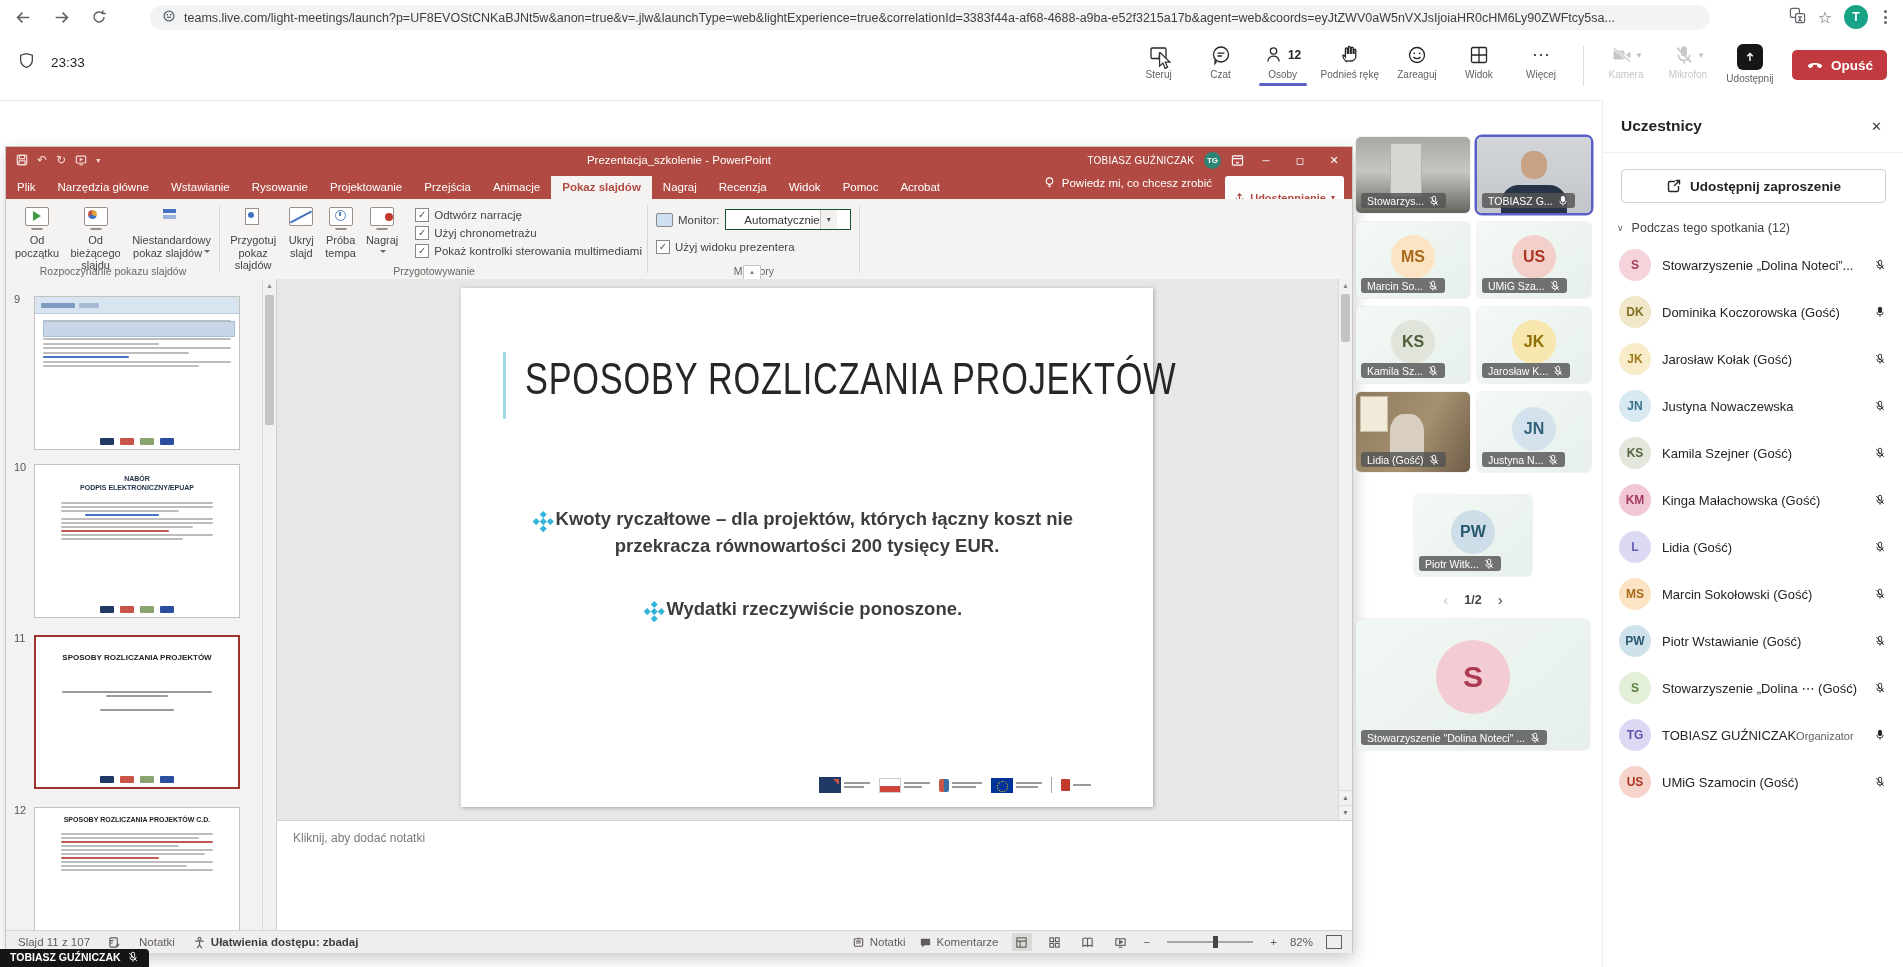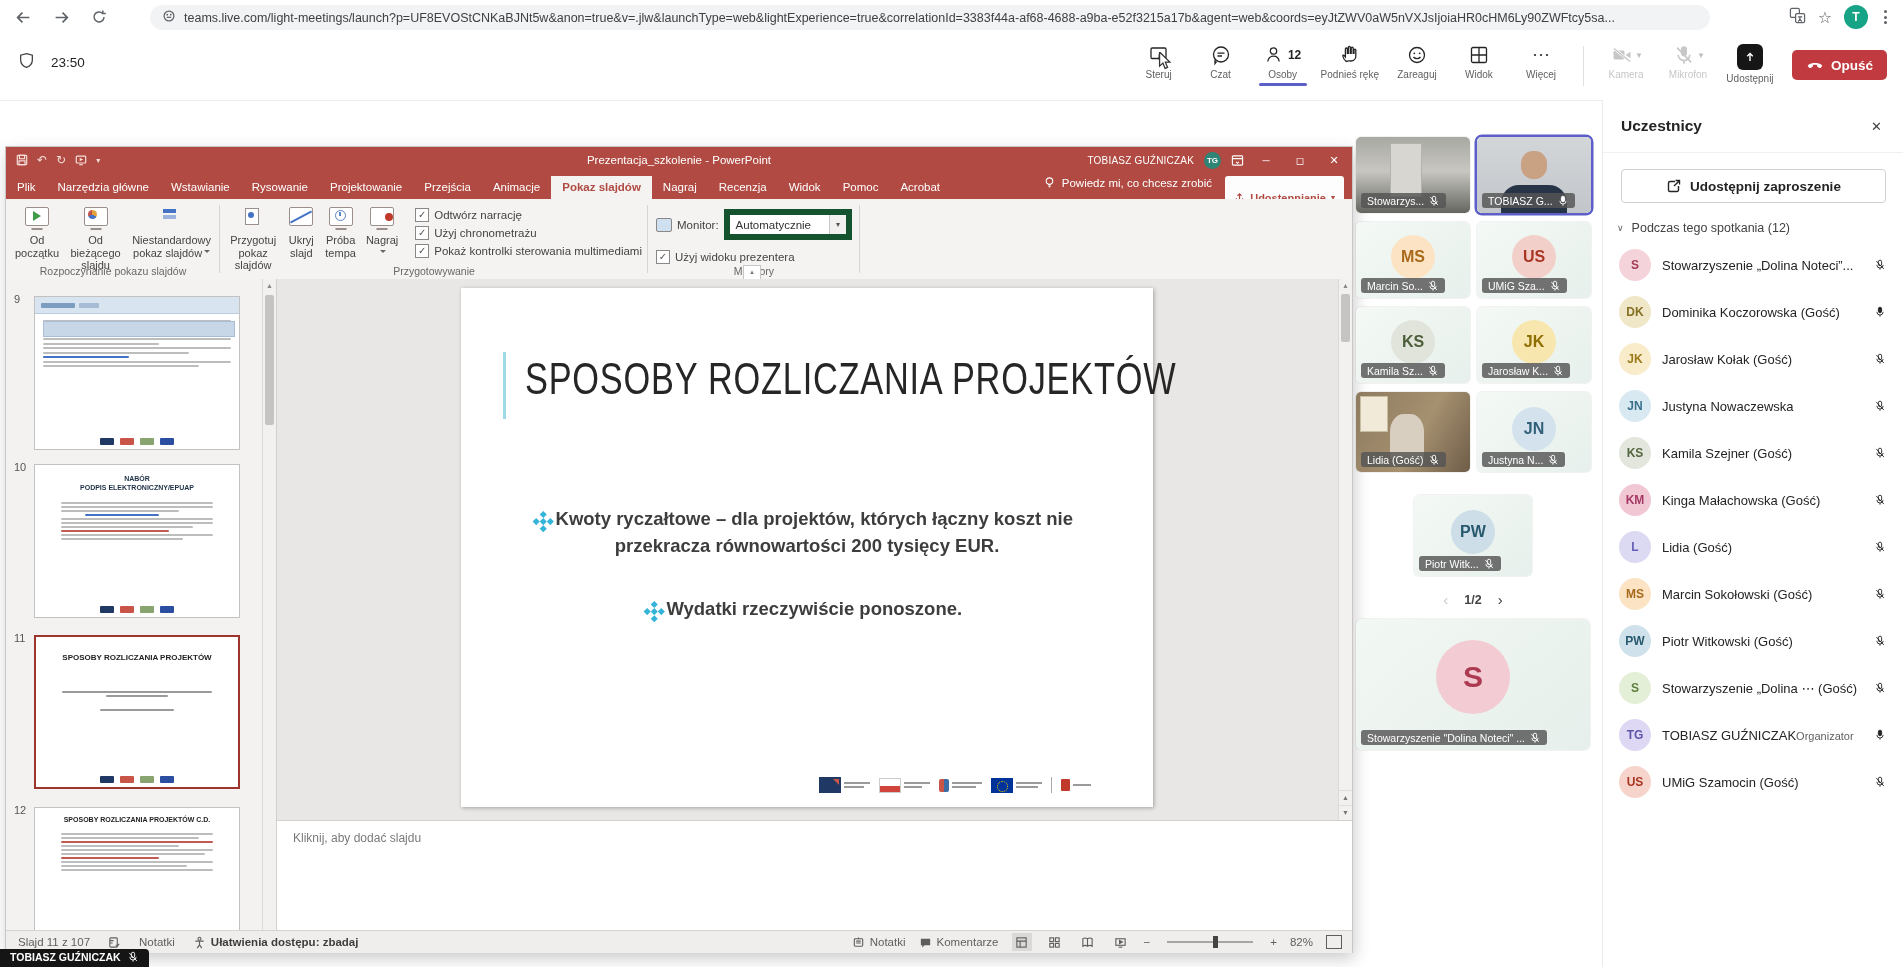--- a/index.html
+++ b/index.html
@@ -78,21 +78,21 @@
   .ric .clock{position:absolute;left:8px;top:3px;width:9px;height:9px;border:1.5px solid #5a84c4;border-radius:50%}
   .ric .clock:after{content:"";position:absolute;left:3.5px;top:1px;width:1.5px;height:3.5px;background:#5a84c4}
   .ric .reddot{position:absolute;right:3px;top:6px;width:8px;height:8px;border-radius:50%;background:#c0392b}
   .checkcol{display:flex;flex-direction:column;gap:4px;padding:5px 6px 0 8px}
   .checkrow{display:flex;align-items:center;gap:5px;white-space:nowrap}
   .cbox{width:12px;height:12px;border:1px solid #8a8886;background:#fff;font-size:10px;line-height:11px;text-align:center;color:#55534f;flex:none}
   .cb-label{font-size:11.5px;color:#444}
   .monrow{display:flex;align-items:center;gap:5px;padding:6px 8px 0}
   .mon-ic{width:15px;height:12px;border:1.5px solid #8a8886;border-radius:2px;background:#cfe0f0;position:relative}
   .mon-label{font-size:11.5px;color:#444}
-  .mon-select{width:118px;height:19px;border:6px solid #14532d;background:#fff;display:flex;align-items:center;justify-content:space-between;padding-left:6px;font-size:11.5px;color:#333}
+  .mon-select{width:118px;height:19px;border:1px solid #14532d;background:#fff;display:flex;align-items:center;justify-content:center;padding-left:6px;font-size:11.5px;color:#333}
   .mon-dd{width:16px;height:100%;border-left:1px solid #c9c7c5;display:flex;align-items:center;justify-content:center;font-size:8px;color:#555;background:#f2f1f0}
   .collapse-pin{position:absolute;left:737px;top:118px;width:16px;height:13px;border:1px solid #c9c7c5;background:#fff;font-size:7px;color:#777;text-align:center;line-height:12px}
 
   
   .ppt-body{position:absolute;left:0;top:132px;width:100%;height:651px;background:#e9e7e5;overflow:hidden}
   .thumb-panel{position:absolute;left:0;top:0;width:270px;height:100%;background:#f4f2f1;border-right:1px solid #d2d0ce}
   .thumb-num{position:absolute;left:8px;font-size:11px;color:#555}
   .thumb{position:absolute;left:28px;width:206px;height:154px;background:#fff;border:1px solid #c4c2c0;box-sizing:border-box;overflow:hidden;cursor:pointer}
   .thumb.sel{border:2px solid #9e352c}
   .ln{height:2px;background:#bdbdbd;margin:2.5px 8px;border-radius:1px}
@@ -229,21 +229,21 @@
           <i></i>
         </span>
     </div>
   </div>
 
   <div class="meet-header">
     <div class="mh-left">
       <span><svg viewBox="0 0 16 16" width="17" height="17" fill="none" stroke="#424242" stroke-width="1.2">
             <path d="M8 1.5 13.5 3v4.5c0 3.4-2.3 5.8-5.5 7-3.2-1.2-5.5-3.6-5.5-7V3z"></path>
           </svg></span>
-      <span class="mh-time">23:50</span>
+      <span class="mh-time">23:33</span>
     </div>
     <div class="mh-toolbar">
       <div class="tbtn">
         <svg viewBox="0 0 22 22">
             <rect x="3" y="4" width="15" height="10.5" rx="1.2"></rect>
             <path d="M11 8.5l4.8 4.8-2.3.2 1.2 2.5-1.5.7-1.2-2.6-1.8 1.6z" fill="#242424" stroke="none"></path>
           </svg>
         <span class="lbl">Steruj</span>
       </div>
       <div class="tbtn">
@@ -643,21 +643,21 @@
           <div class="vs-arrow">▲</div>
           <div class="vs-thumb" style="top:15px;height:48px"></div>
           <div class="slide-nav">
             <div>▲</div>
             <div>▼</div>
           </div>
         </div>
       </div>
 
       <div class="notes">
-        <div class="notes-ph">Kliknij, aby dodać slajdu</div>
+        <div class="notes-ph">Kliknij, aby dodać notatki</div>
       </div>
     </div>
 
     <div class="statusbar">
       <div class="sb-left">
         <span class="sb-item">Slajd 11 z 107</span>
         <span class="sb-item">
             <svg class="sb-ic" viewBox="0 0 14 14">
               <rect x="2" y="2" width="8" height="10" rx="1"></rect>
               <path d="M4 5h4M4 7.5h3M10.5 9.5l1.5 1.5 2-2.5" transform="translate(-2 0)"></path>
@@ -935,21 +935,21 @@
       <span class="p-avatar" style="background: rgb(251, 227, 196); color: rgb(168, 105, 26);">MS</span>
       <span class="p-text"><span class="p-name">Marcin Sokołowski (Gość)</span></span>
       <svg class="mic p-mic" viewBox="0 0 16 16" width="15" height="15">
             <rect x="5.8" y="1.6" width="4.4" height="7.4" rx="2.2"></rect>
             <path d="M3.8 7.8a4.2 4.2 0 0 0 8.4 0M8 12v2.3"></path>
             <line class="mic-slash" x1="3" y1="2.6" x2="13.2" y2="13.4"></line>
           </svg>
     </div>
         <div class="prow">
       <span class="p-avatar" style="background: rgb(207, 225, 234); color: rgb(39, 89, 110);">PW</span>
-      <span class="p-text"><span class="p-name">Piotr Witkowski (Gość)</span></span>
+      <span class="p-text"><span class="p-name">Piotr Wstawianie (Gość)</span></span>
       <svg class="mic p-mic" viewBox="0 0 16 16" width="15" height="15">
             <rect x="5.8" y="1.6" width="4.4" height="7.4" rx="2.2"></rect>
             <path d="M3.8 7.8a4.2 4.2 0 0 0 8.4 0M8 12v2.3"></path>
             <line class="mic-slash" x1="3" y1="2.6" x2="13.2" y2="13.4"></line>
           </svg>
     </div>
         <div class="prow">
       <span class="p-avatar" style="background: rgb(227, 239, 215); color: rgb(95, 127, 64);">S</span>
       <span class="p-text"><span class="p-name">Stowarzyszenie „Dolina ⋯  (Gość)</span></span>
       <svg class="mic p-mic" viewBox="0 0 16 16" width="15" height="15">

